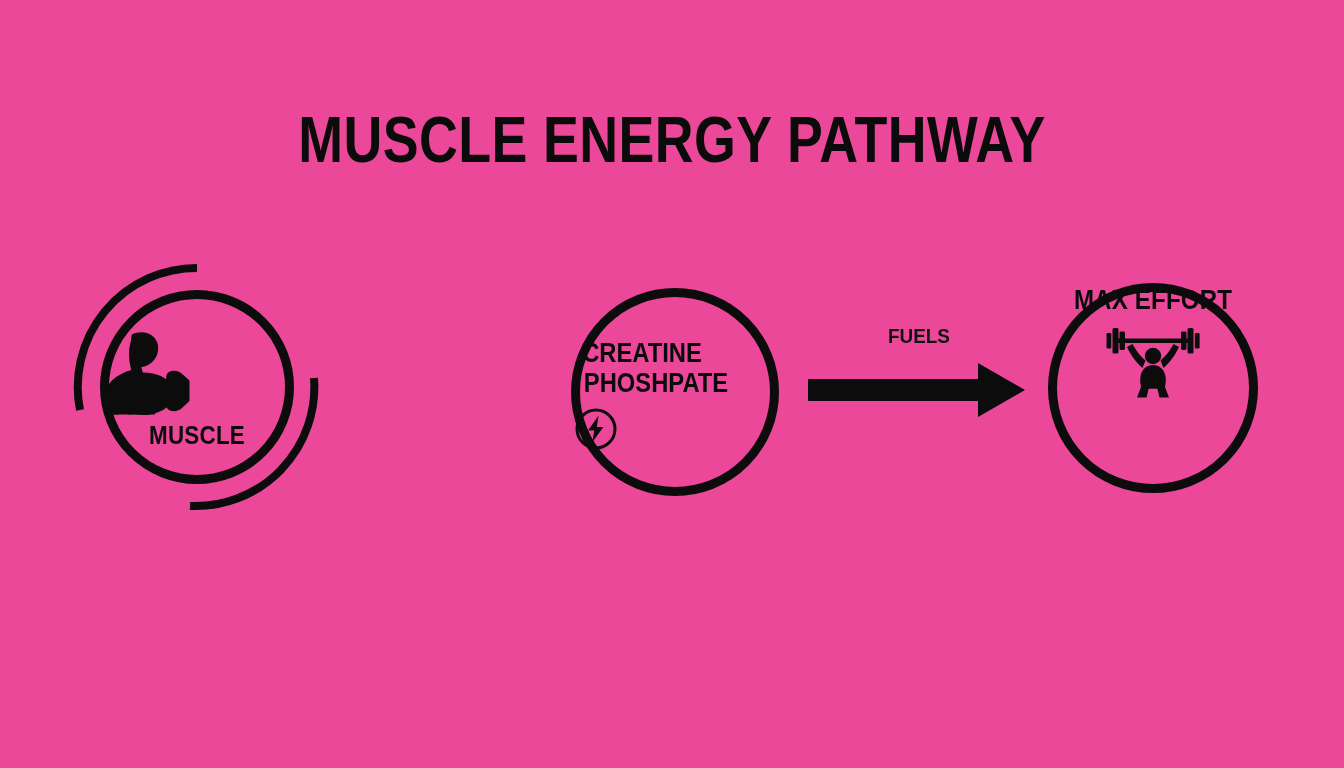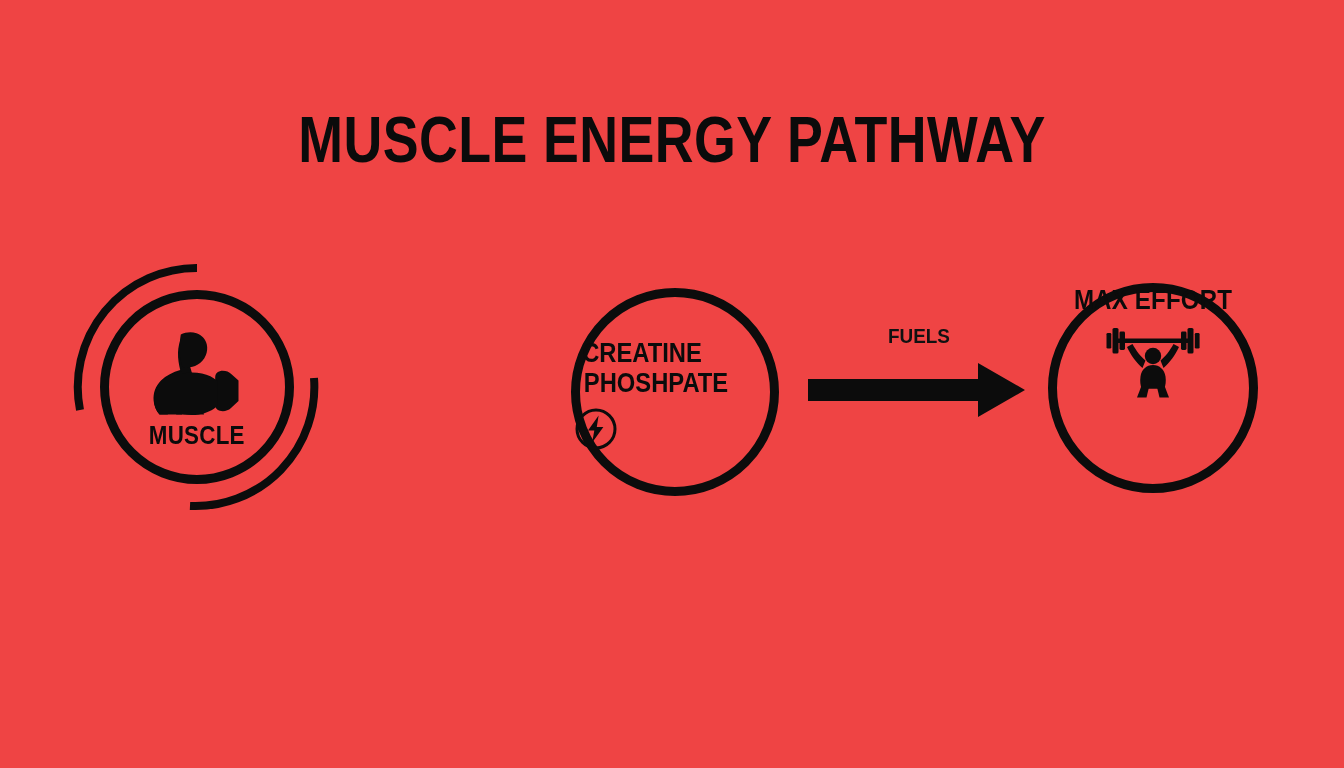--- a/index.html
+++ b/index.html
@@ -10,21 +10,21 @@
     width: 1344px;
     height: 768px;
     background: #fcfdfe;
     font-family: "Liberation Sans", sans-serif;
     overflow: hidden;
   }
   #stage {
     position: relative;
     width: 1344px;
     height: 768px;
-    background: #ef4444;
+    background: #ec4899;
   }
 
   
   #title {
     position: absolute;
     left: 0;
     top: 104px;
     width: 1344px;
     text-align: center;
     font-family: "Liberation Sans Narrow", "Liberation Sans", sans-serif;
@@ -67,21 +67,20 @@
     position: absolute;
     left: 0; top: 0;
     width: 250px; height: 250px;
   }
   #muscle-content {
     position: absolute;
     left: 28px; top: 28px;
     width: 194px; height: 194px;
     display: flex;
     flex-direction: column;
-    align-items: center;
     justify-content: center;
     padding-top: 6px;
     box-sizing: border-box;
   }
   #bicep-icon { display: block; }
   #muscle-label {
     font-size: 26px;
     line-height: 28px;
     margin-top: 4px;
     letter-spacing: 0.3px;

